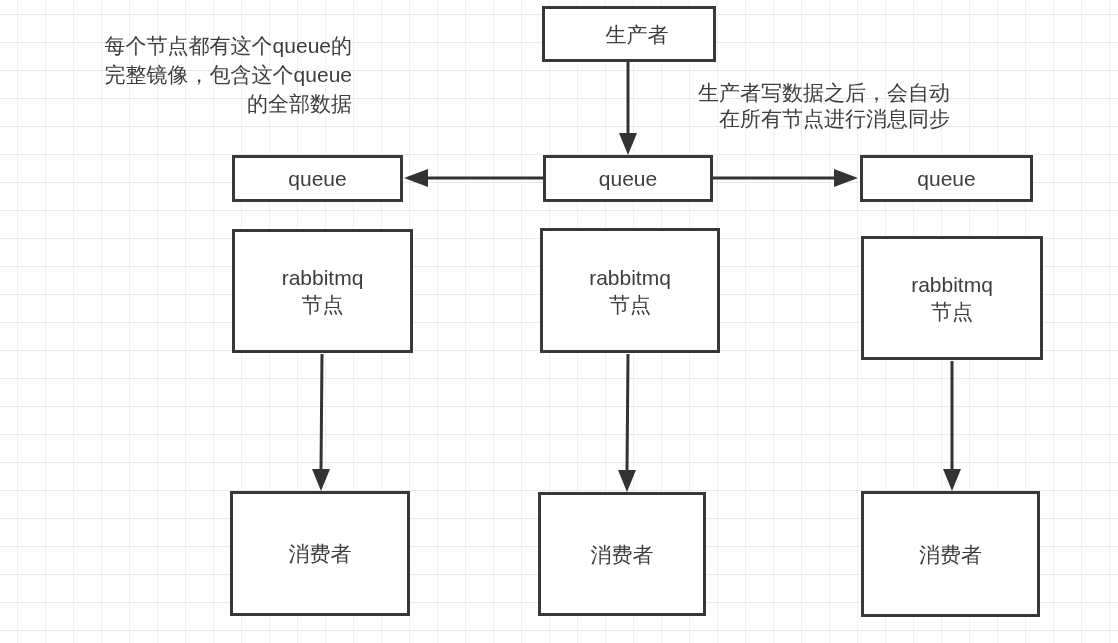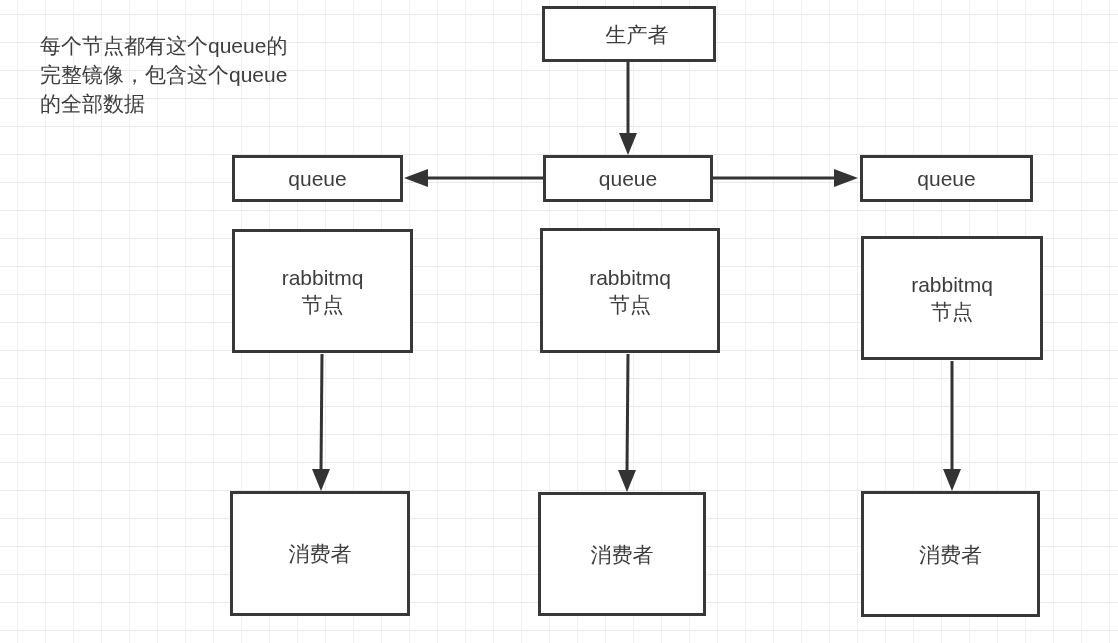--- a/index.html
+++ b/index.html
@@ -40,21 +40,21 @@
     color: #3d3d3d;
     font-size: 21px;
     line-height: 27px;
   }
   .box span {
     white-space: pre-line;
   }
   .note {
     position: absolute;
     color: #3d3d3d;
-    text-align: left;
+    text-align: right;
     white-space: pre-line;
   }
   #note-mirror {
     left: 40px;
     top: 31px;
     width: 312px;
     font-size: 21px;
     line-height: 29px;
   }
   #note-sync {
@@ -109,20 +109,22 @@
     <g>
       <line x1="952" y1="361" x2="952" y2="470" stroke="#333333" stroke-width="3"></line>
       <polygon points="952,491 943,469 961,469" fill="#333333"></polygon>
     </g>
   </svg>
 
   <div class="note" id="note-mirror">每个节点都有这个queue的
 完整镜像，包含这个queue
 的全部数据</div>
 
+  <div class="note" id="note-sync">生产者写数据之后，会自动
+在所有节点进行消息同步</div>
 
   <div class="box" style="left:542px; top:6px; width:174px; height:56px;padding-left:16px;">
     <span>生产者</span>
   </div>
 
   <div class="box" style="left:232px; top:155px; width:171px; height:47px;">
     <span>queue</span>
   </div>
   <div class="box" style="left:543px; top:155px; width:170px; height:47px;">
     <span>queue</span>

